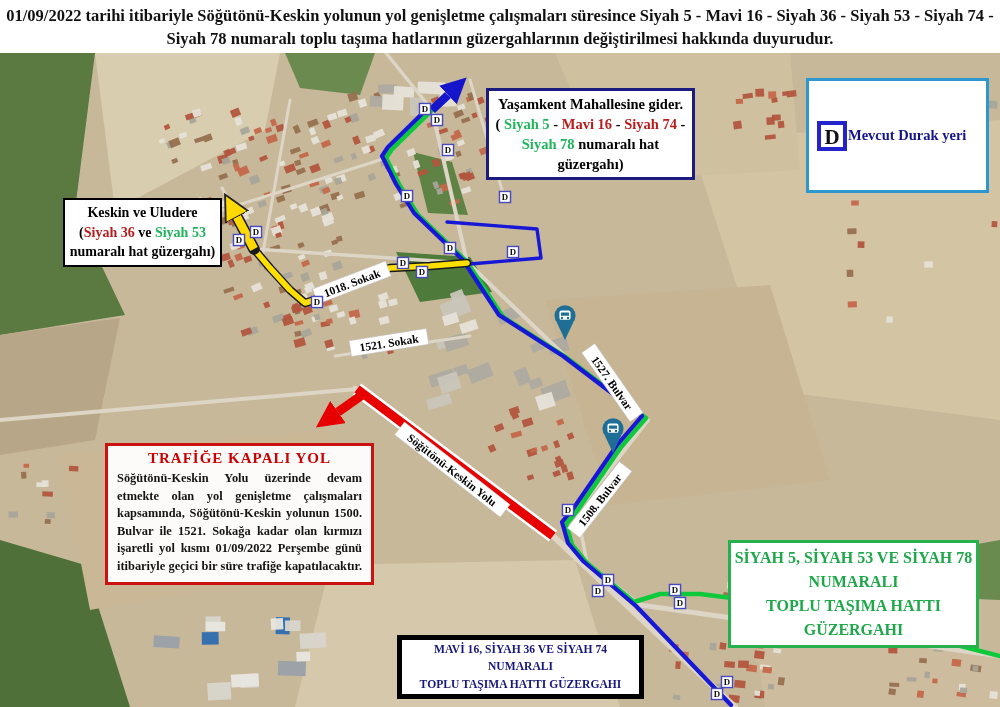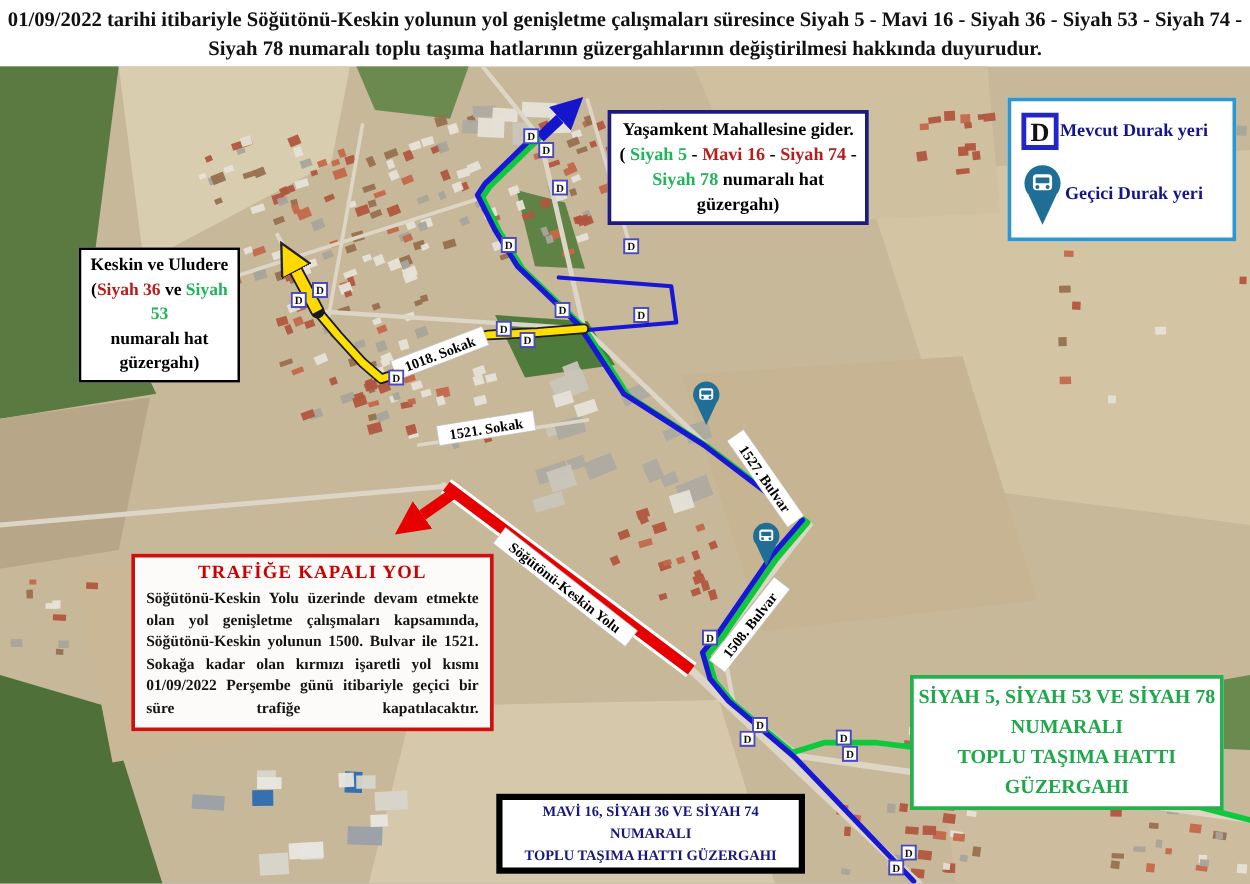--- a/index.html
+++ b/index.html
@@ -6,22 +6,22 @@
   .stage{position:relative;width:1000px;height:707px;margin:0 auto;background:#fff;overflow:hidden;
          font-family:"Liberation Serif",serif;}
   .header{position:absolute;left:0;top:0;width:1000px;height:40px;background:#fff;
           font-weight:bold;font-size:16.5px;line-height:1.38;text-align:center;color:#111;
           padding-top:5px;box-sizing:border-box;}
   svg.map{position:absolute;left:0;top:53px;}
   svg text{font-family:"Liberation Serif",serif;}
 
   .callout{position:absolute;background:#fff;text-align:center;font-weight:bold;box-sizing:border-box;}
   .co-yasamkent{left:486px;top:88px;width:209px;border:3px solid #1b1b80;font-size:14.5px;line-height:1.38;padding:3px 2px;text-align:center;}
-  .co-keskin{left:63px;top:198px;width:129px;border:2px solid #000;font-size:14px;line-height:1.4;padding:3px 1px;}
-  .co-closed{left:105px;top:443px;width:290px;border:3px solid #cc1111;padding:4px 9px 6px;background:#fdfbfa;}
+  .co-keskin{left:63px;top:198px;width:159px;border:2px solid #000;font-size:14px;line-height:1.4;padding:3px 1px;}
+  .co-closed{left:105px;top:443px;width:269px;border:3px solid #cc1111;padding:4px 9px 6px;background:#fdfbfa;}
   .co-closed .title{color:#cc0000;font-size:15px;letter-spacing:1px;text-align:center;margin-bottom:3px;}
   .co-closed .body{font-size:12.4px;text-align:justify;text-align-last:justify;line-height:1.42;color:#141414;}
   .co-green{left:728px;top:540px;width:251px;border:3px solid #27b14e;color:#1ea84a;font-size:16px;line-height:1.5;padding:3px 0;}
   .co-blue{left:397px;top:635px;width:247px;border:5px solid #000000;color:#17177e;font-size:11.6px;line-height:1.5;padding:1px 0;}
   .legend{left:806px;top:78px;width:183px;height:115px;border:3px solid #2f97cf;
           display:flex;flex-direction:column;justify-content:space-around;padding:4px 8px;}
   .legend .row{display:flex;align-items:center;}
   .legend .lab{color:#14148c;font-size:14.5px;font-weight:bold;margin-left:1px;white-space:nowrap;}
   .tx-green{color:#1fb55a;}
   .tx-blue{color:#b91c1c;}
@@ -558,26 +558,20 @@
   </div>
 
   <div class="callout legend">
     <div class="row">
       <svg width="30" height="30" viewBox="0 0 30 30">
         <rect x="2" y="2" width="26" height="26" fill="#fff" stroke="#2424cc" stroke-width="4"></rect>
         <text x="15" y="23" text-anchor="middle" font-size="21" font-weight="bold" fill="#111">D</text>
       </svg>
       <span class="lab">Mevcut Durak yeri</span>
     </div>
-    <div class="row">
-      <svg width="34" height="50" viewBox="0 0 40 58">
-        <use href="#buspin"></use>
-      </svg>
-      <span class="lab">Geçici Durak yeri</span>
-    </div>
   </div>
 
   <div class="callout co-keskin">
     <div>Keskin ve Uludere</div>
     <div><span>(</span><span class="tx-blue">Siyah 36</span><span> ve </span><span class="tx-green">Siyah 53</span></div>
     <div>numaralı hat güzergahı)</div>
   </div>
 
   <div class="callout co-closed">
     <div class="title">TRAFİĞE KAPALI YOL</div>

